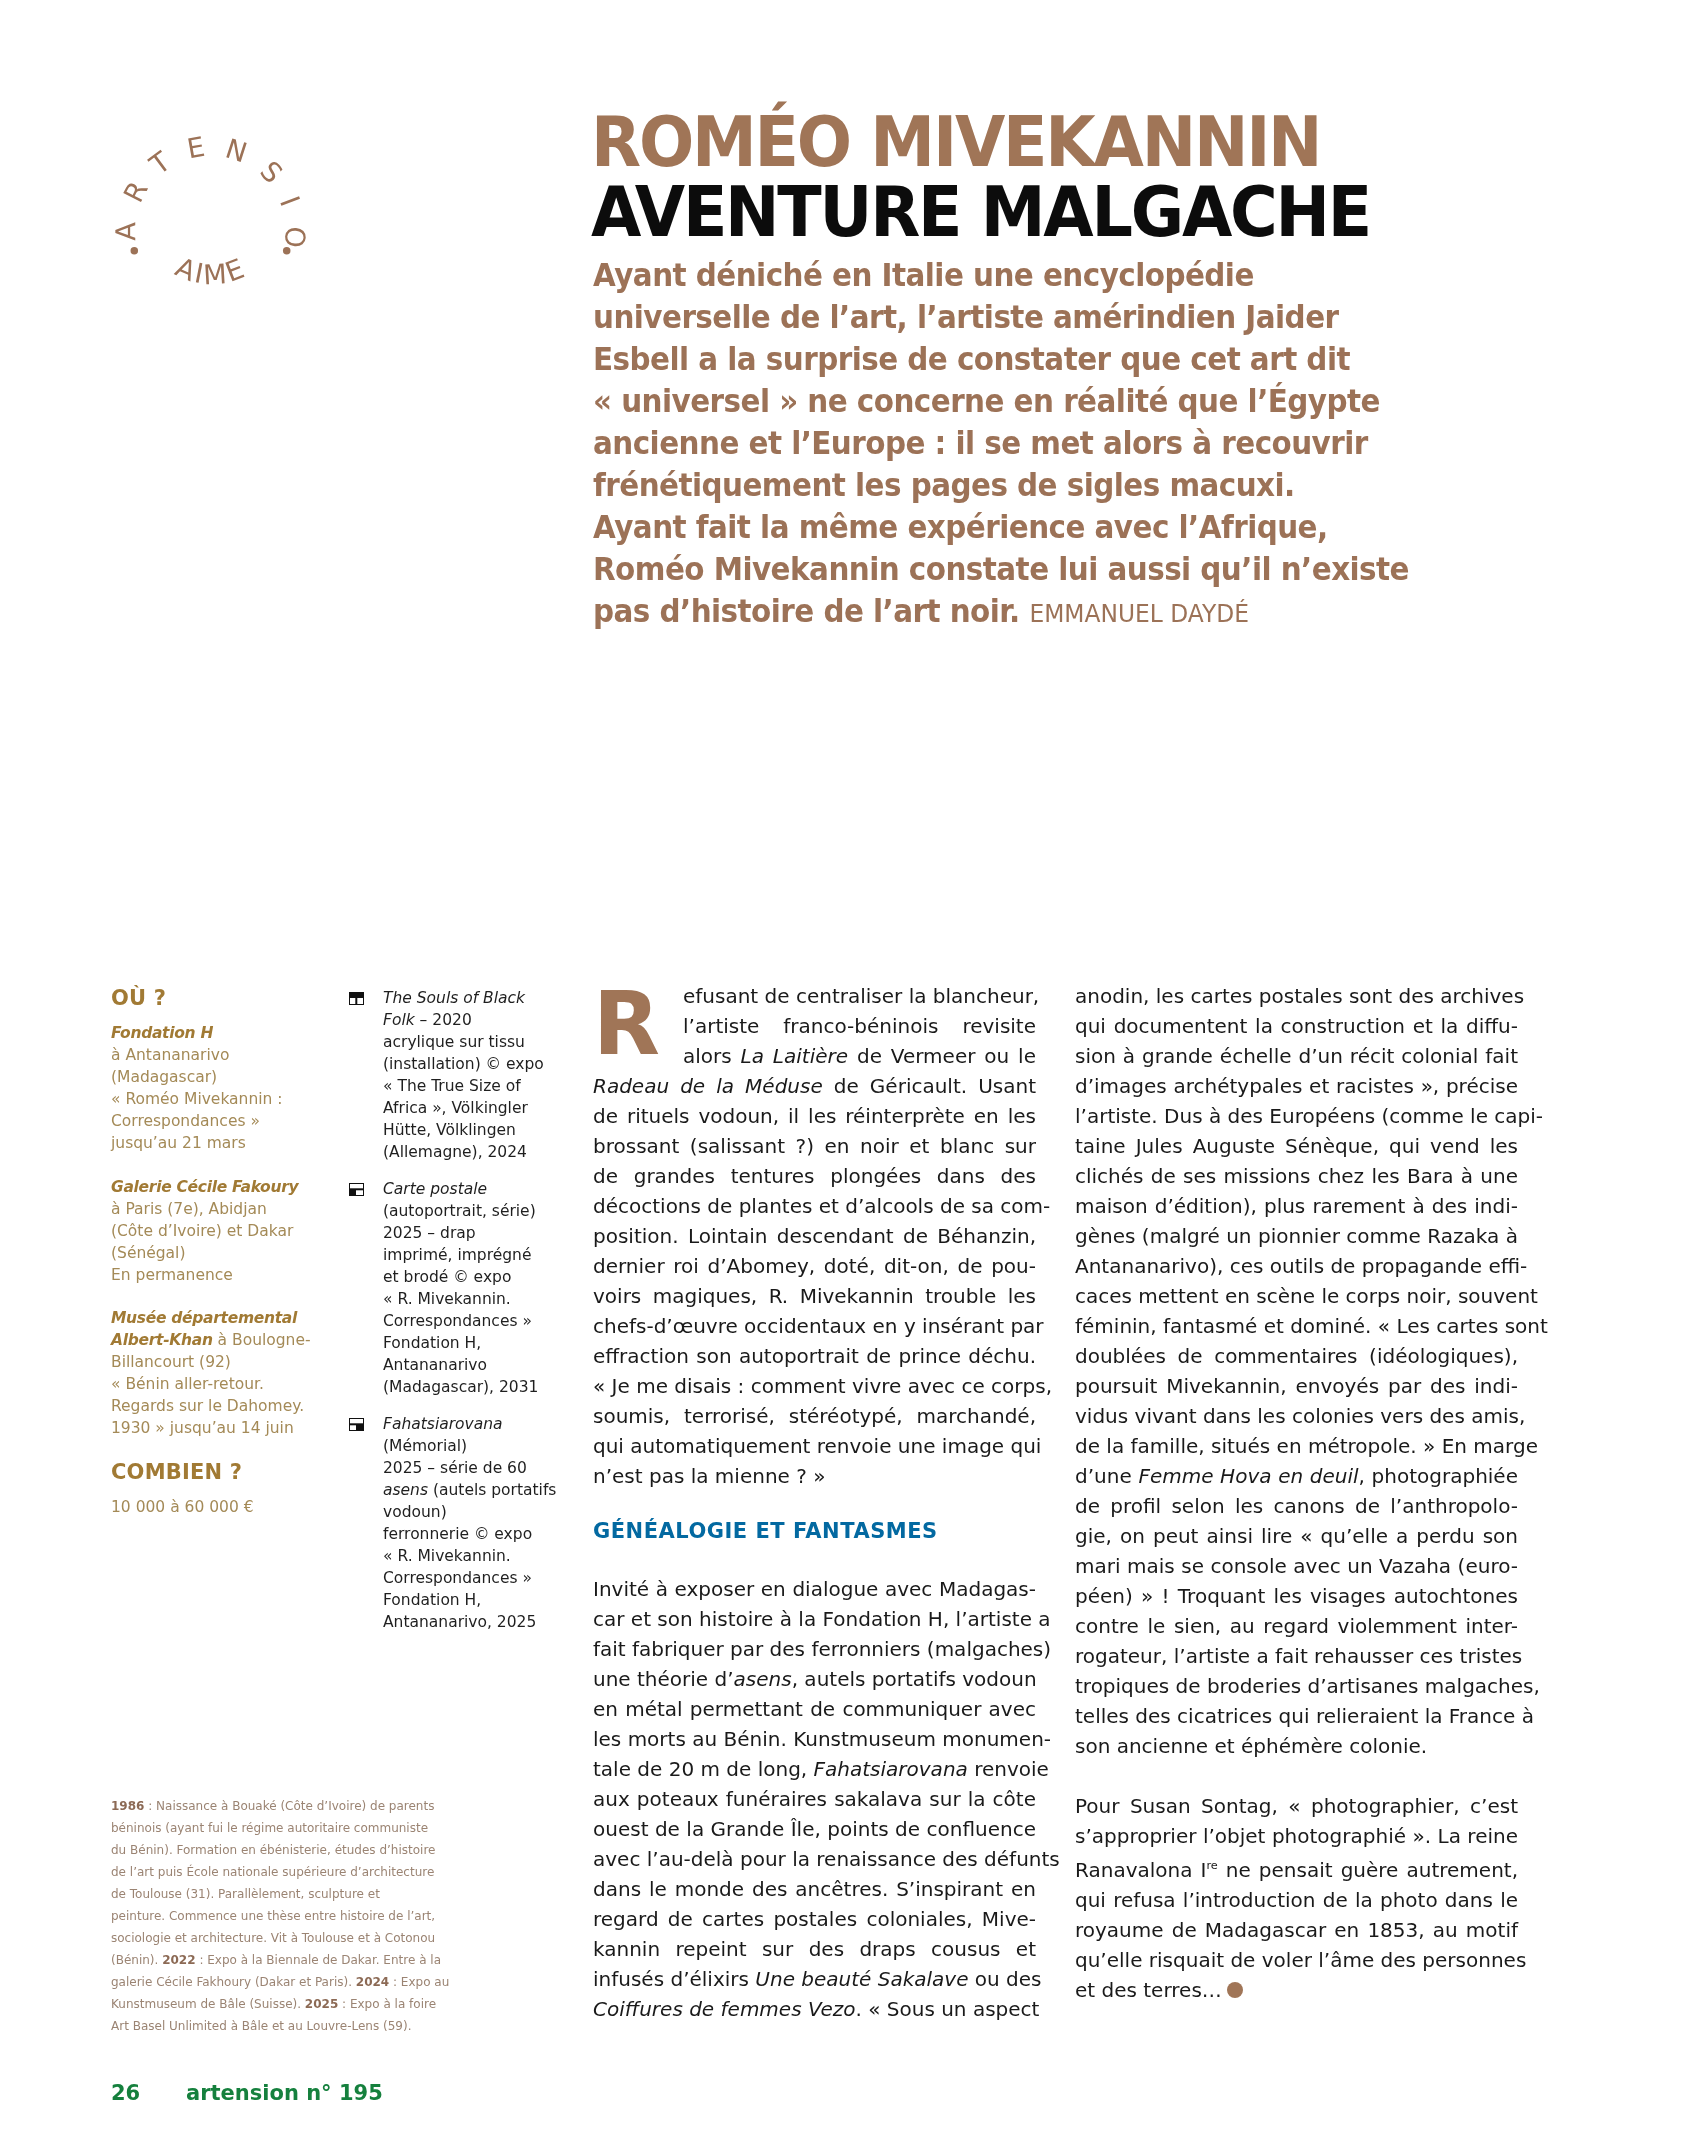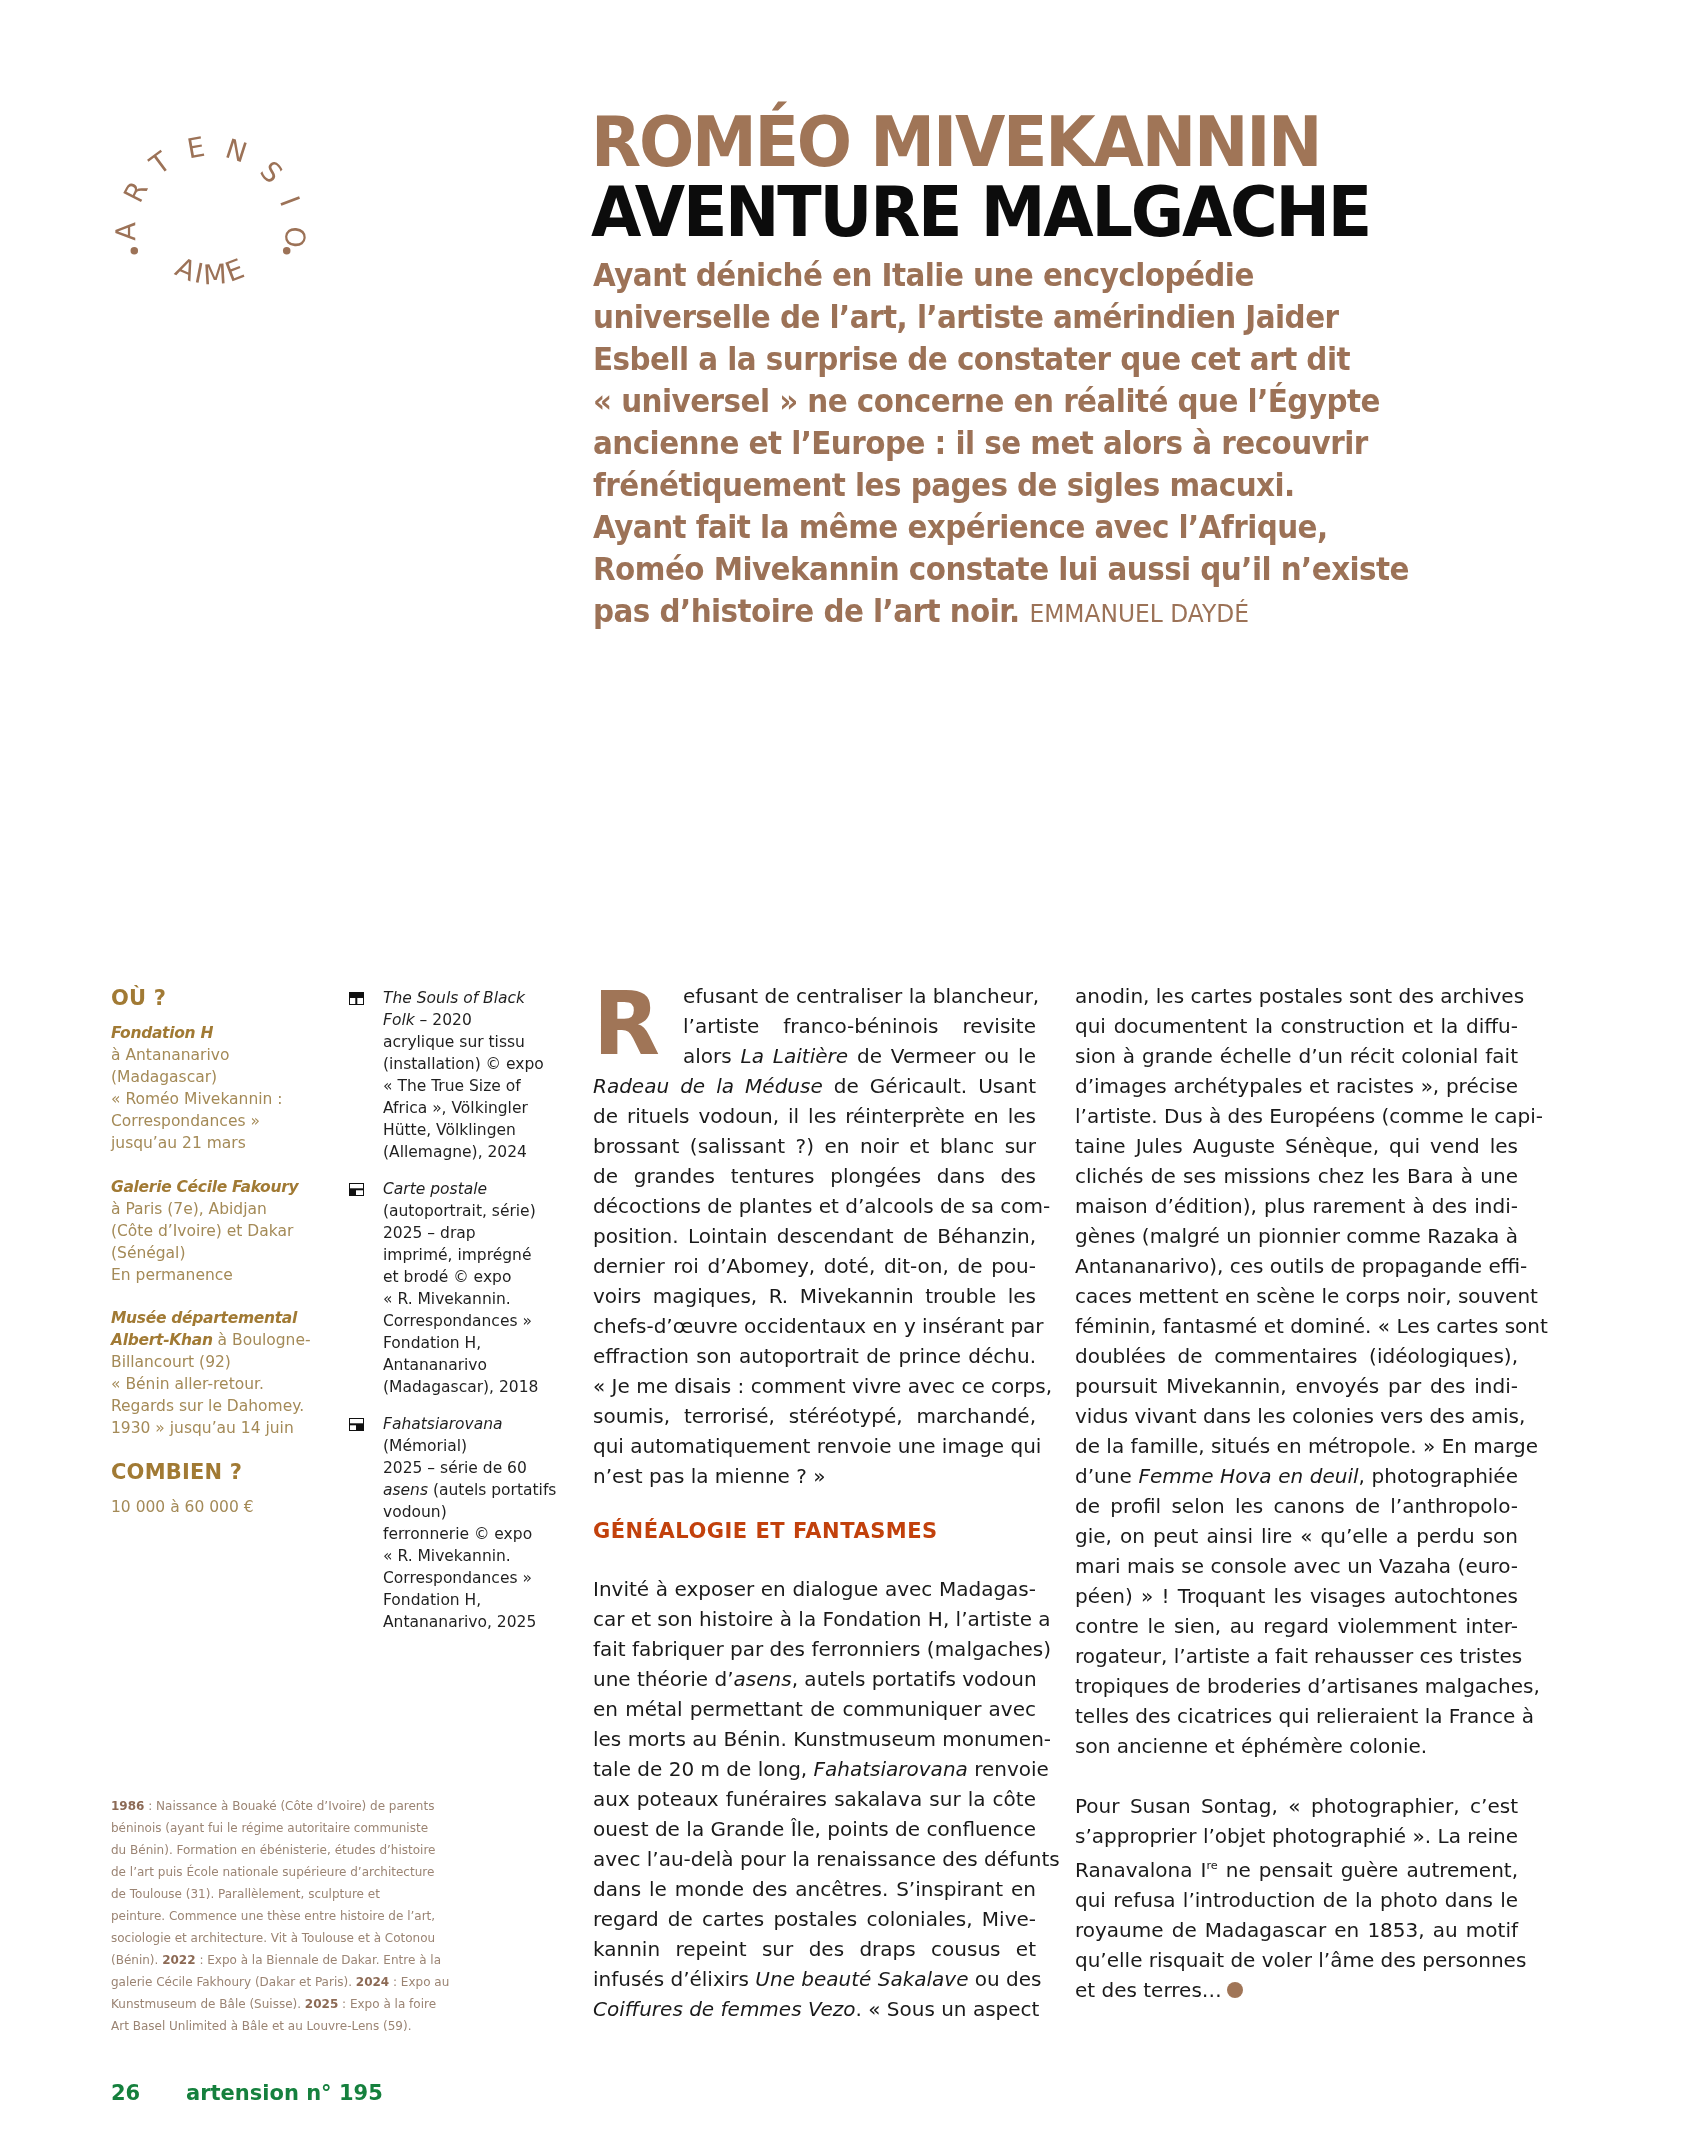--- a/index.html
+++ b/index.html
@@ -37,21 +37,21 @@
 
   
   .col { position: absolute; top: 981px; width: 443px; font-family: "DejaVu Sans", sans-serif; font-size: 20px; line-height: 30px; color: #1a1a1a; }
   .col1 { left: 593px; }
   .col2 { left: 1075px; }
   .col .l { display: block; white-space: nowrap; text-align: justify; text-align-last: justify; }
   .col .l.last { text-align-last: left; }
   .col i { font-style: italic; }
   .dropcap { position: absolute; left: 0; top: 5.6px; font-weight: 700; font-size: 87px; line-height: 75px; color: #a07557; }
   .col .ind { padding-left: 90px; }
-  .subhead { font-weight: 700; font-size: 21px; color: #c2410c; letter-spacing: 0.5px; margin: 24.5px 0 28px 0; }
+  .subhead { font-weight: 700; font-size: 21px; color: #0369a1; letter-spacing: 0.5px; margin: 24.5px 0 28px 0; }
   .para-gap { height: 30px; }
   .enddot { display: inline-block; width: 16px; height: 16px; border-radius: 50%; background: #a07557; vertical-align: -0.9px; margin-left: 5.6px; }
 
   
   .chrono { position: absolute; left: 111px; top: 1795px; width: 443px; font-family: "DejaVu Sans", sans-serif; font-size: 12px; line-height: 22px; color: #9b8473; }
   .chrono .l { display: block; white-space: nowrap; }
   .chrono b { color: #8c6a55; font-weight: 700; }
 
   
   .footer { position: absolute; left: 111px; top: 2081px; font-family: "DejaVu Sans", sans-serif; font-weight: 700; font-size: 21px; color: #15803d; }
@@ -144,21 +144,21 @@
       </span>
     <span class="l"><i>Carte postale</i></span>
     <span class="l">(autoportrait, série)</span>
     <span class="l">2025 – drap</span>
     <span class="l">imprimé, imprégné</span>
     <span class="l">et brodé © expo</span>
     <span class="l">« R. Mivekannin.</span>
     <span class="l">Correspondances »</span>
     <span class="l">Fondation H,</span>
     <span class="l">Antananarivo</span>
-    <span class="l">(Madagascar), 2018</span>
+    <span class="l">(Madagascar), 2031</span>
   </div>
 
   <div class="cap">
     <span class="ic">
         <span class="q" style="left:50%;top:50%;width:50%;height:50%"></span>
         <span class="q" style="left:0;top:50%;width:100%;height:1.4px;transform:translateY(-50%)"></span>
       </span>
     <span class="l"><i>Fahatsiarovana</i></span>
     <span class="l">(Mémorial)</span>
     <span class="l">2025 – série de 60</span>

